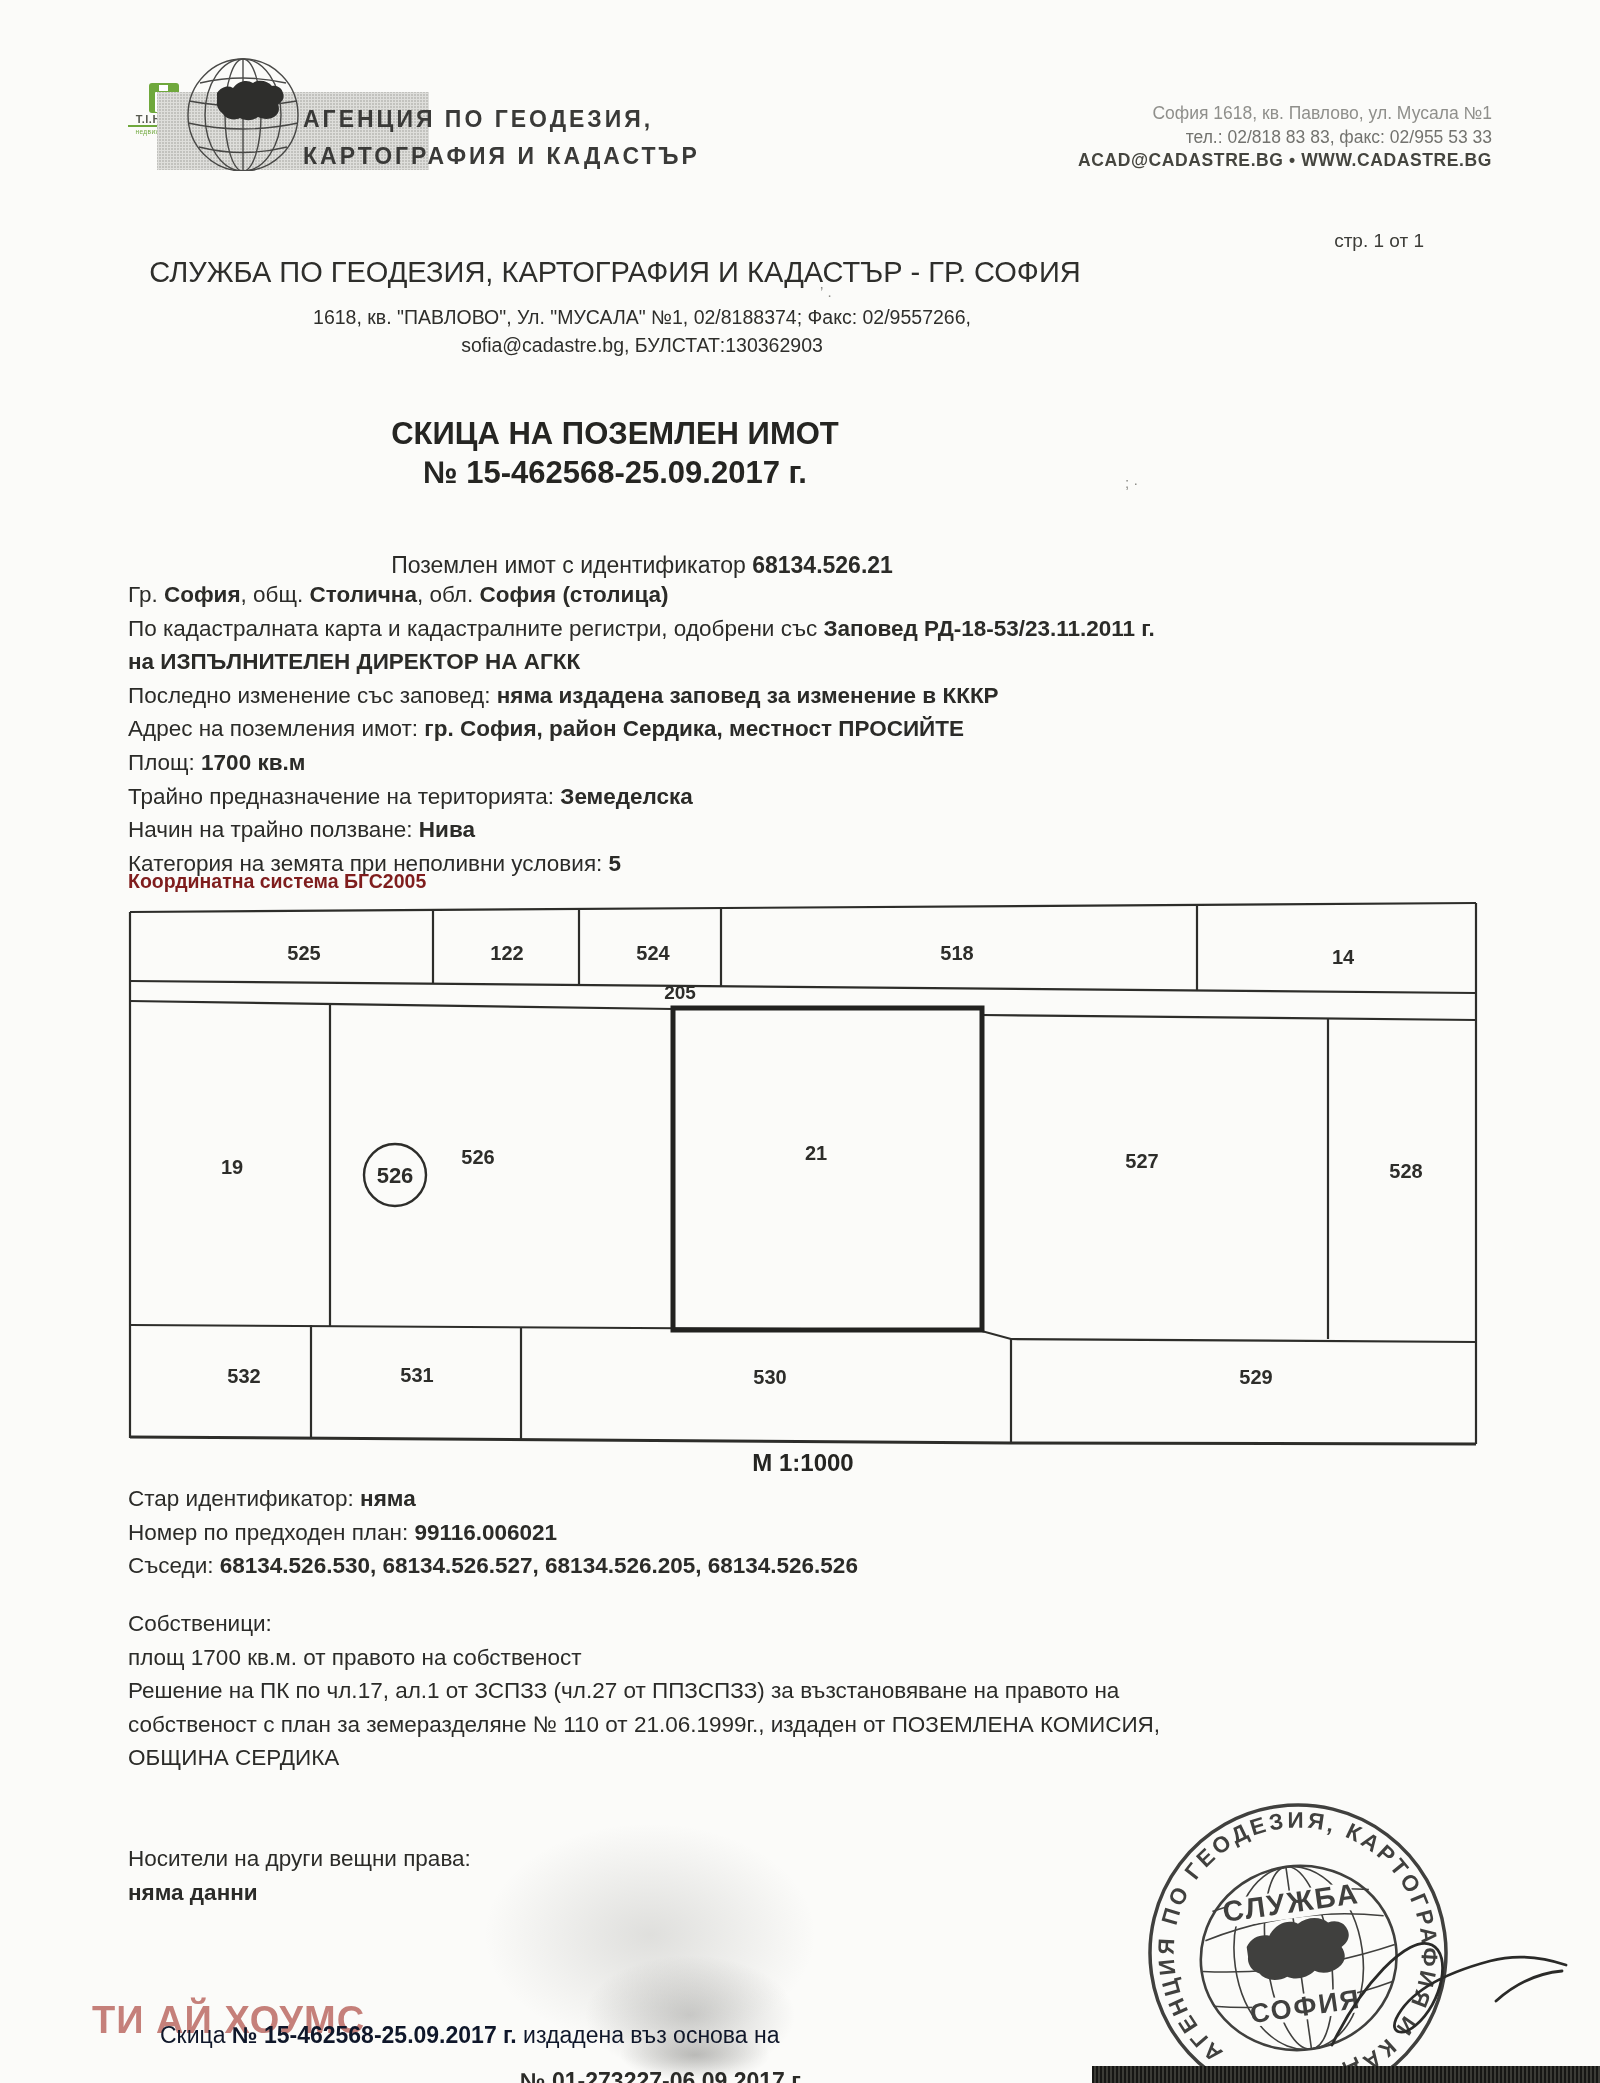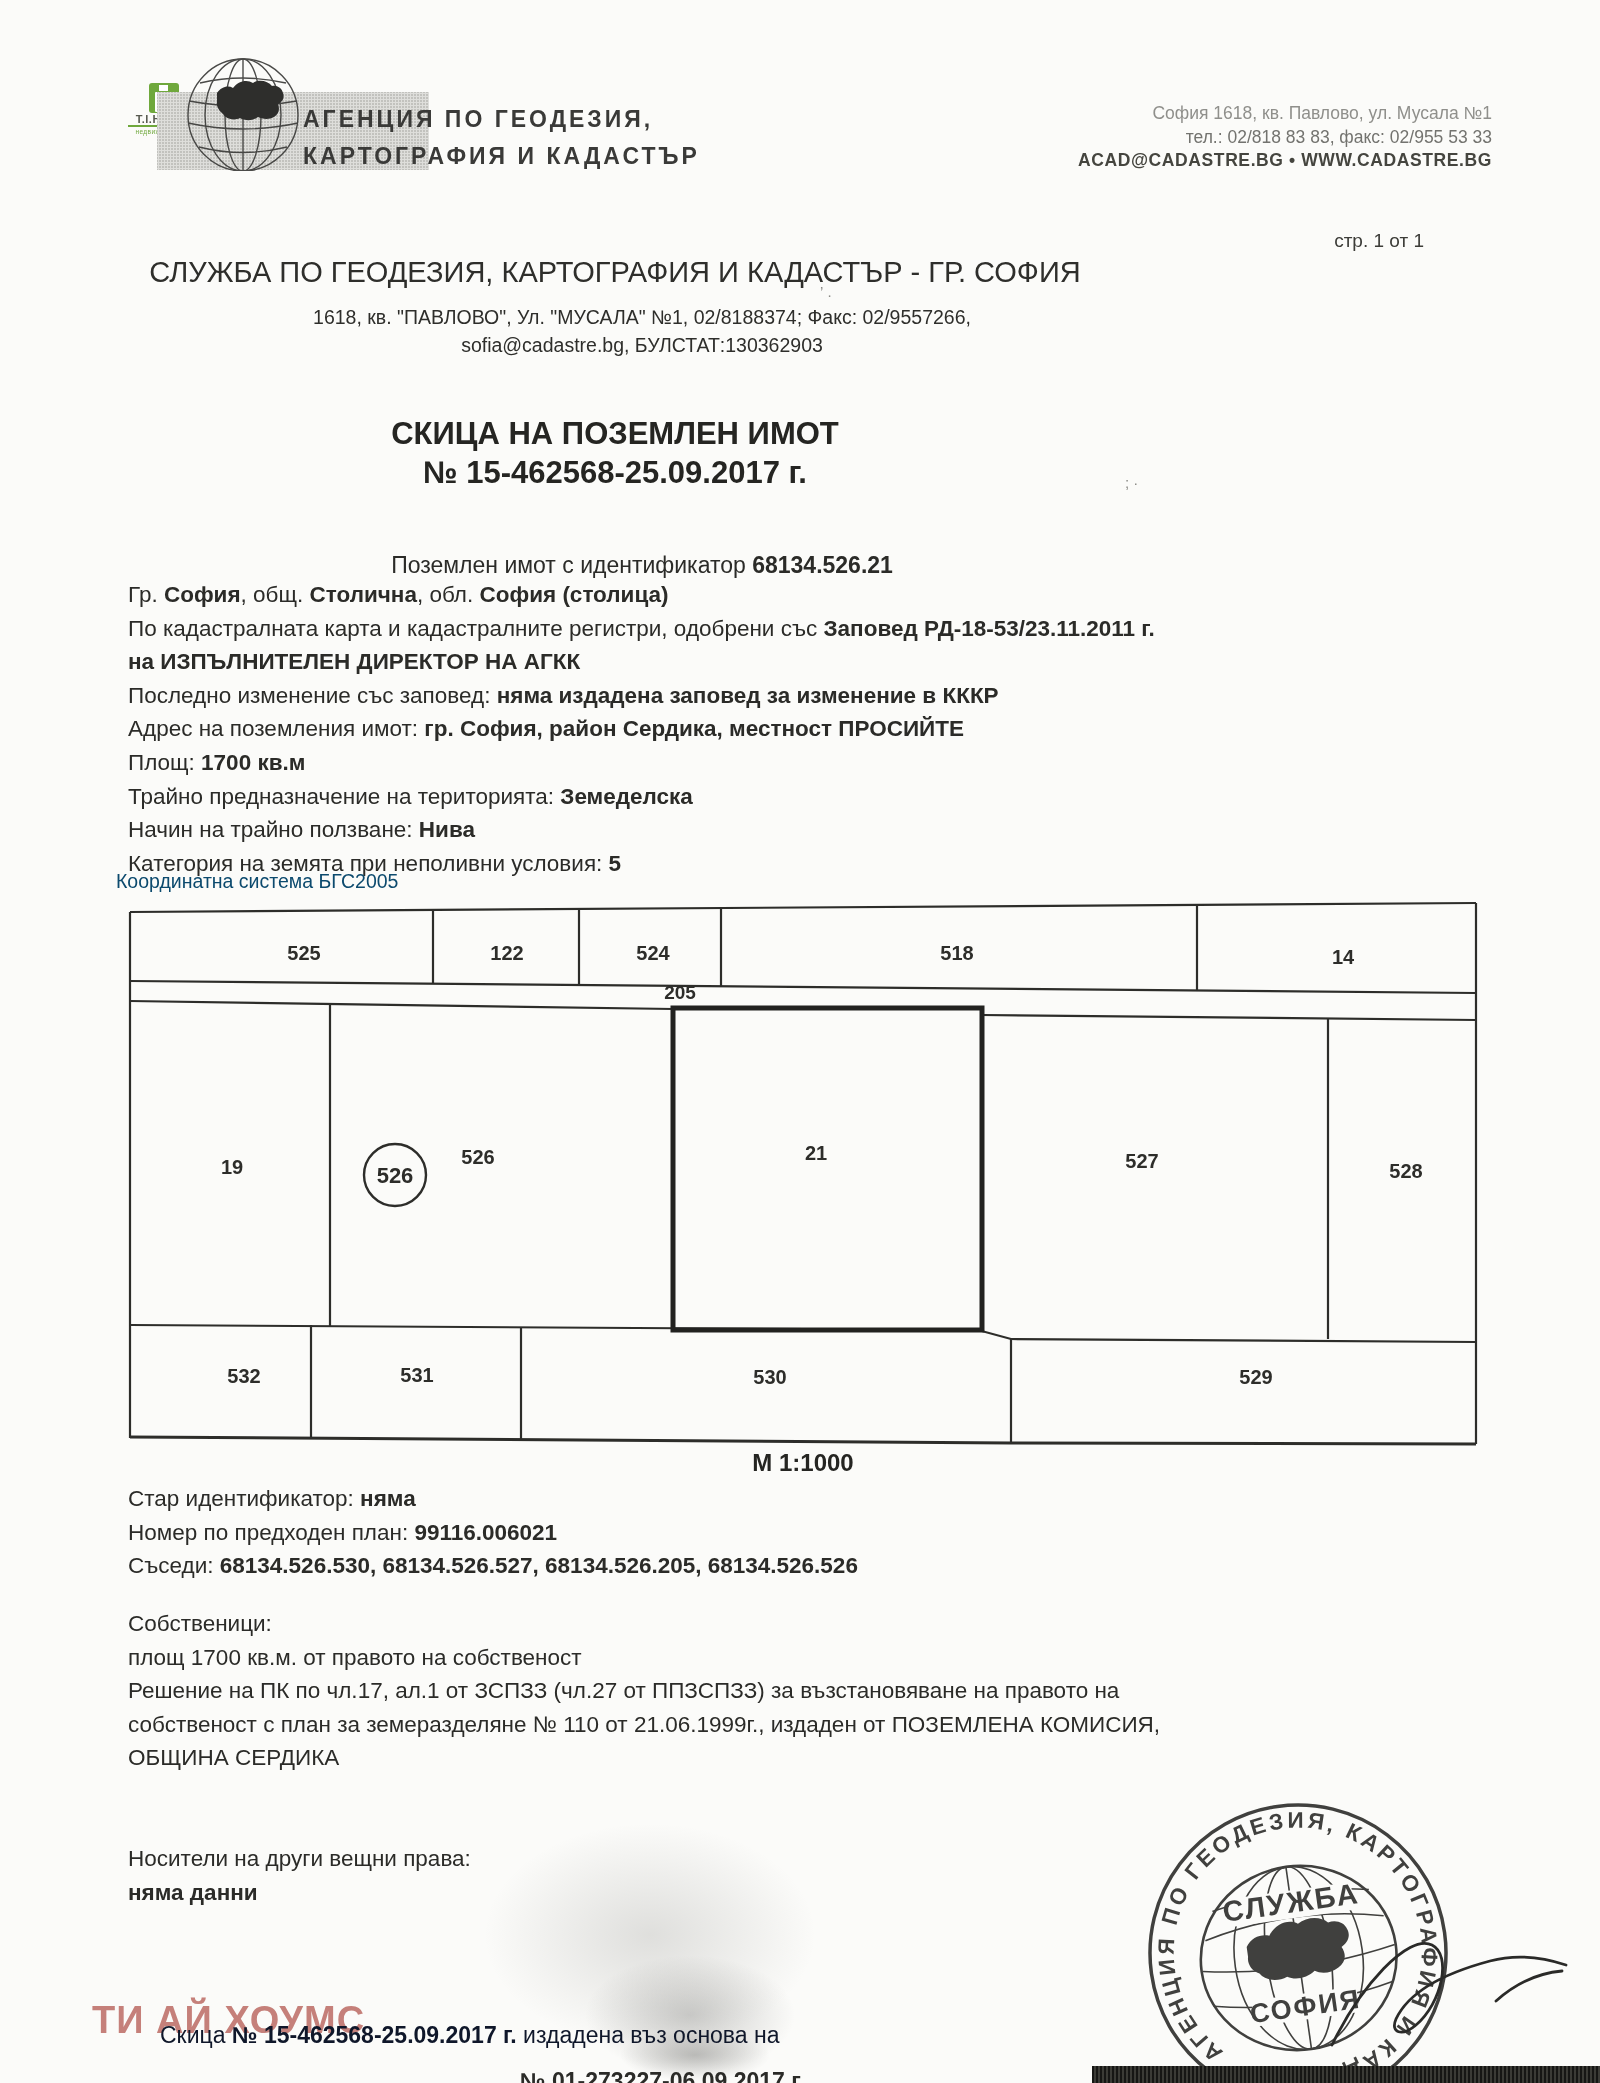--- a/index.html
+++ b/index.html
@@ -27,21 +27,21 @@
   .page-ind{position:absolute;left:1244px;top:230px;width:180px;text-align:right;font-size:19px;color:#3c3c38;}
   .office-title{position:absolute;left:0;top:256px;width:1230px;text-align:center;font-size:29px;color:#2e2e2b;}
   .office-addr{position:absolute;left:0;top:306px;width:1284px;text-align:center;font-size:19.5px;color:#2e2e2b;}
   .office-mail{position:absolute;left:0;top:334px;width:1284px;text-align:center;font-size:19.5px;color:#2e2e2b;}
   .sk-title1{position:absolute;left:0;top:416px;width:1230px;text-align:center;font-size:31px;font-weight:bold;color:#252522;}
   .sk-title2{position:absolute;left:0;top:455px;width:1230px;text-align:center;font-size:31px;font-weight:bold;color:#252522;}
   .ident{position:absolute;left:0;top:525px;width:1284px;text-align:center;font-size:23px;color:#2b2b28;margin-top:27px;}
   
   .block{position:absolute;left:128px;font-size:22.5px;line-height:33.6px;color:#2b2b28;}
   .block div{white-space:nowrap;}
-  .coord{position:absolute;left:116px;top:870px;font-size:19.5px;color:#0c4a6e;}
+  .coord{position:absolute;left:128px;top:870px;font-size:19.5px;color:#7f1d1d;font-weight:bold;}
   .scale{position:absolute;left:128px;top:1449px;width:1350px;text-align:center;font-size:24px;font-weight:bold;color:#252522;}
   .watermark{position:absolute;left:92px;top:1967px;font-size:38px;font-weight:bold;letter-spacing:1px;margin-top:32px;}
   .footer-line{position:absolute;left:160px;top:2022px;font-size:23px;color:#0f172a;}
   .clipped-line{position:absolute;left:520px;top:2068px;font-size:23px;font-weight:bold;color:#2b2b28;}
   .edge-band{position:absolute;left:1092px;top:2066px;width:508px;height:17px;
     background:repeating-linear-gradient(90deg,#161614 0 2px,#3b3b36 2px 4px);}
   
   .smudge1{position:absolute;left:420px;top:1780px;width:460px;height:310px;
     background:radial-gradient(closest-side,rgba(110,110,106,.20),rgba(110,110,106,0) 72%);}
   .smudge2{position:absolute;left:540px;top:1930px;width:300px;height:170px;

